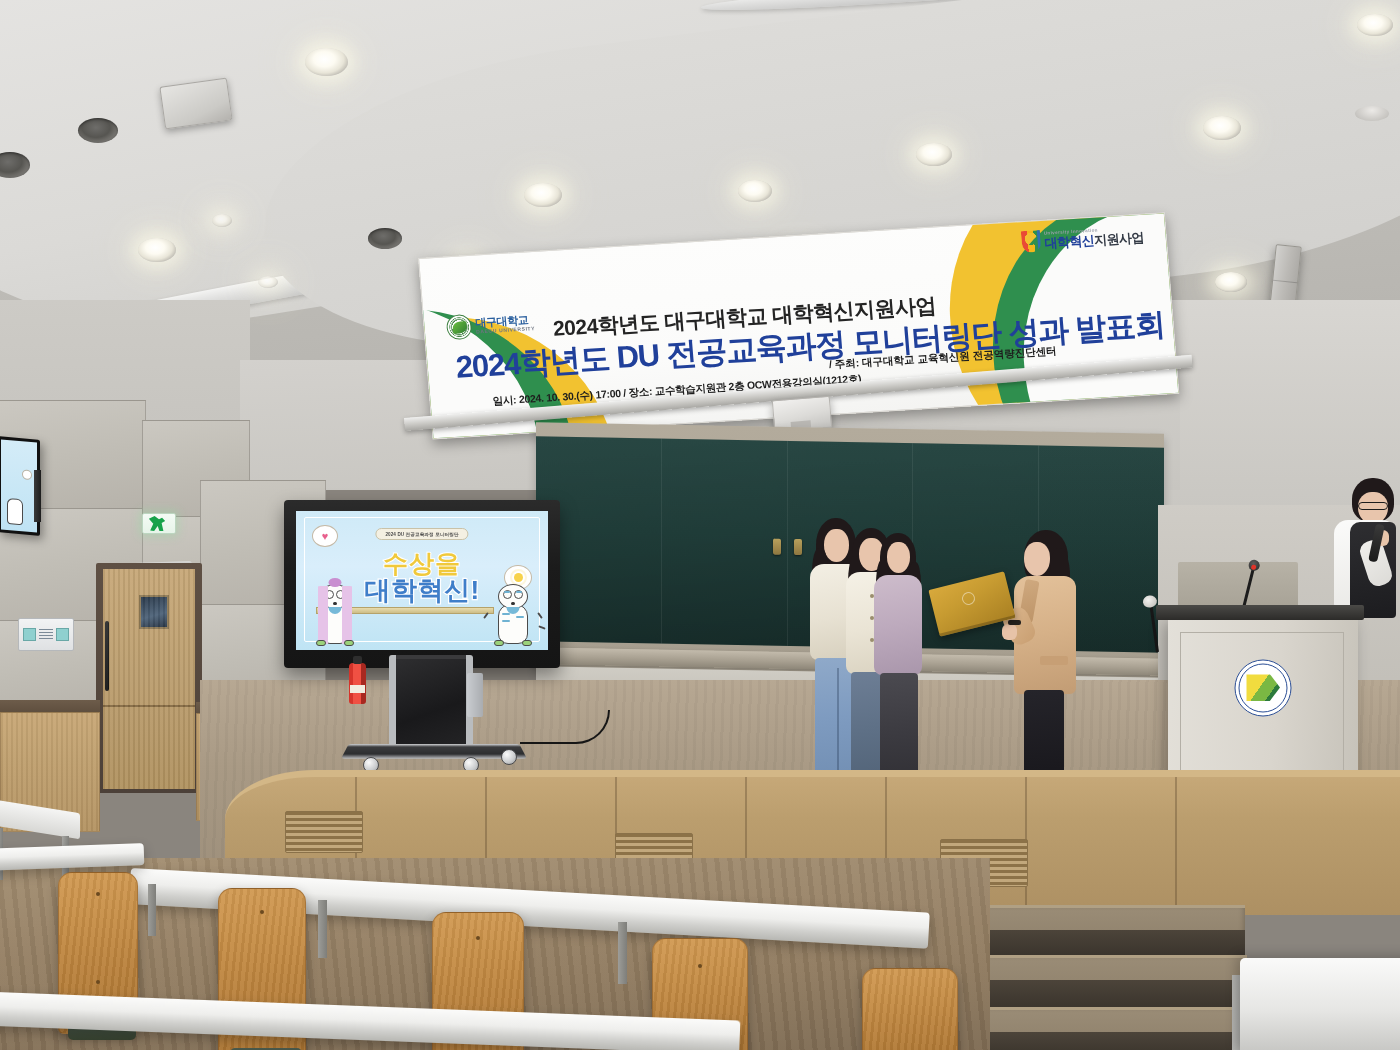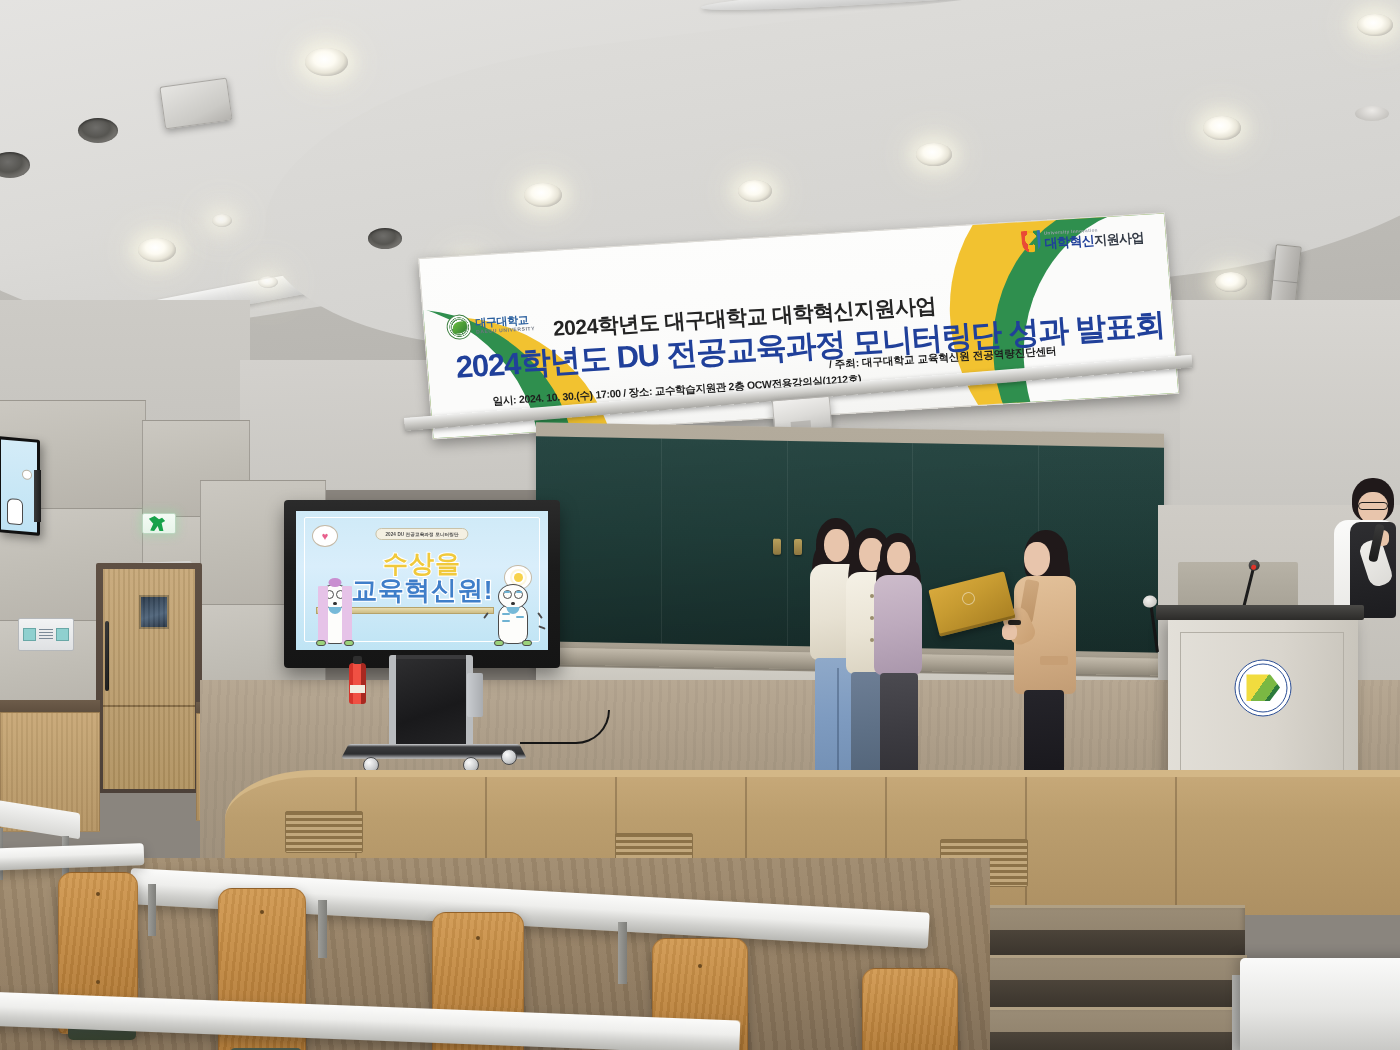--- a/index.html
+++ b/index.html
@@ -791,21 +791,21 @@
   <div style="position:absolute;left:1158px;top:722px;width:244px;height:14px;background:linear-gradient(180deg,#6f5f4d,#564a3c);"></div>
   <div class="wood-wall" style="left:1158px;top:736px;width:244px;height:90px;"></div>
 
   <div class="stage-floor"></div>
 
   <div class="tv-shell">
     <div class="slide">
       <div class="inner-frame"></div>
       <div class="badge">2024 DU 전공교육과정 모니터링단</div>
       <div class="t1">수상을</div>
-      <div class="t2">교육혁신원!</div>
+      <div class="t2">대학혁신!</div>
       <div class="gold-bar"></div>
 
       <div class="bubble heart"></div>
       <div class="bubble sun"></div>
 
       <div class="tiger left">
         <div class="body"></div>
         <div class="head">
             <div class="ear l"></div>
             <div class="ear r"></div>

